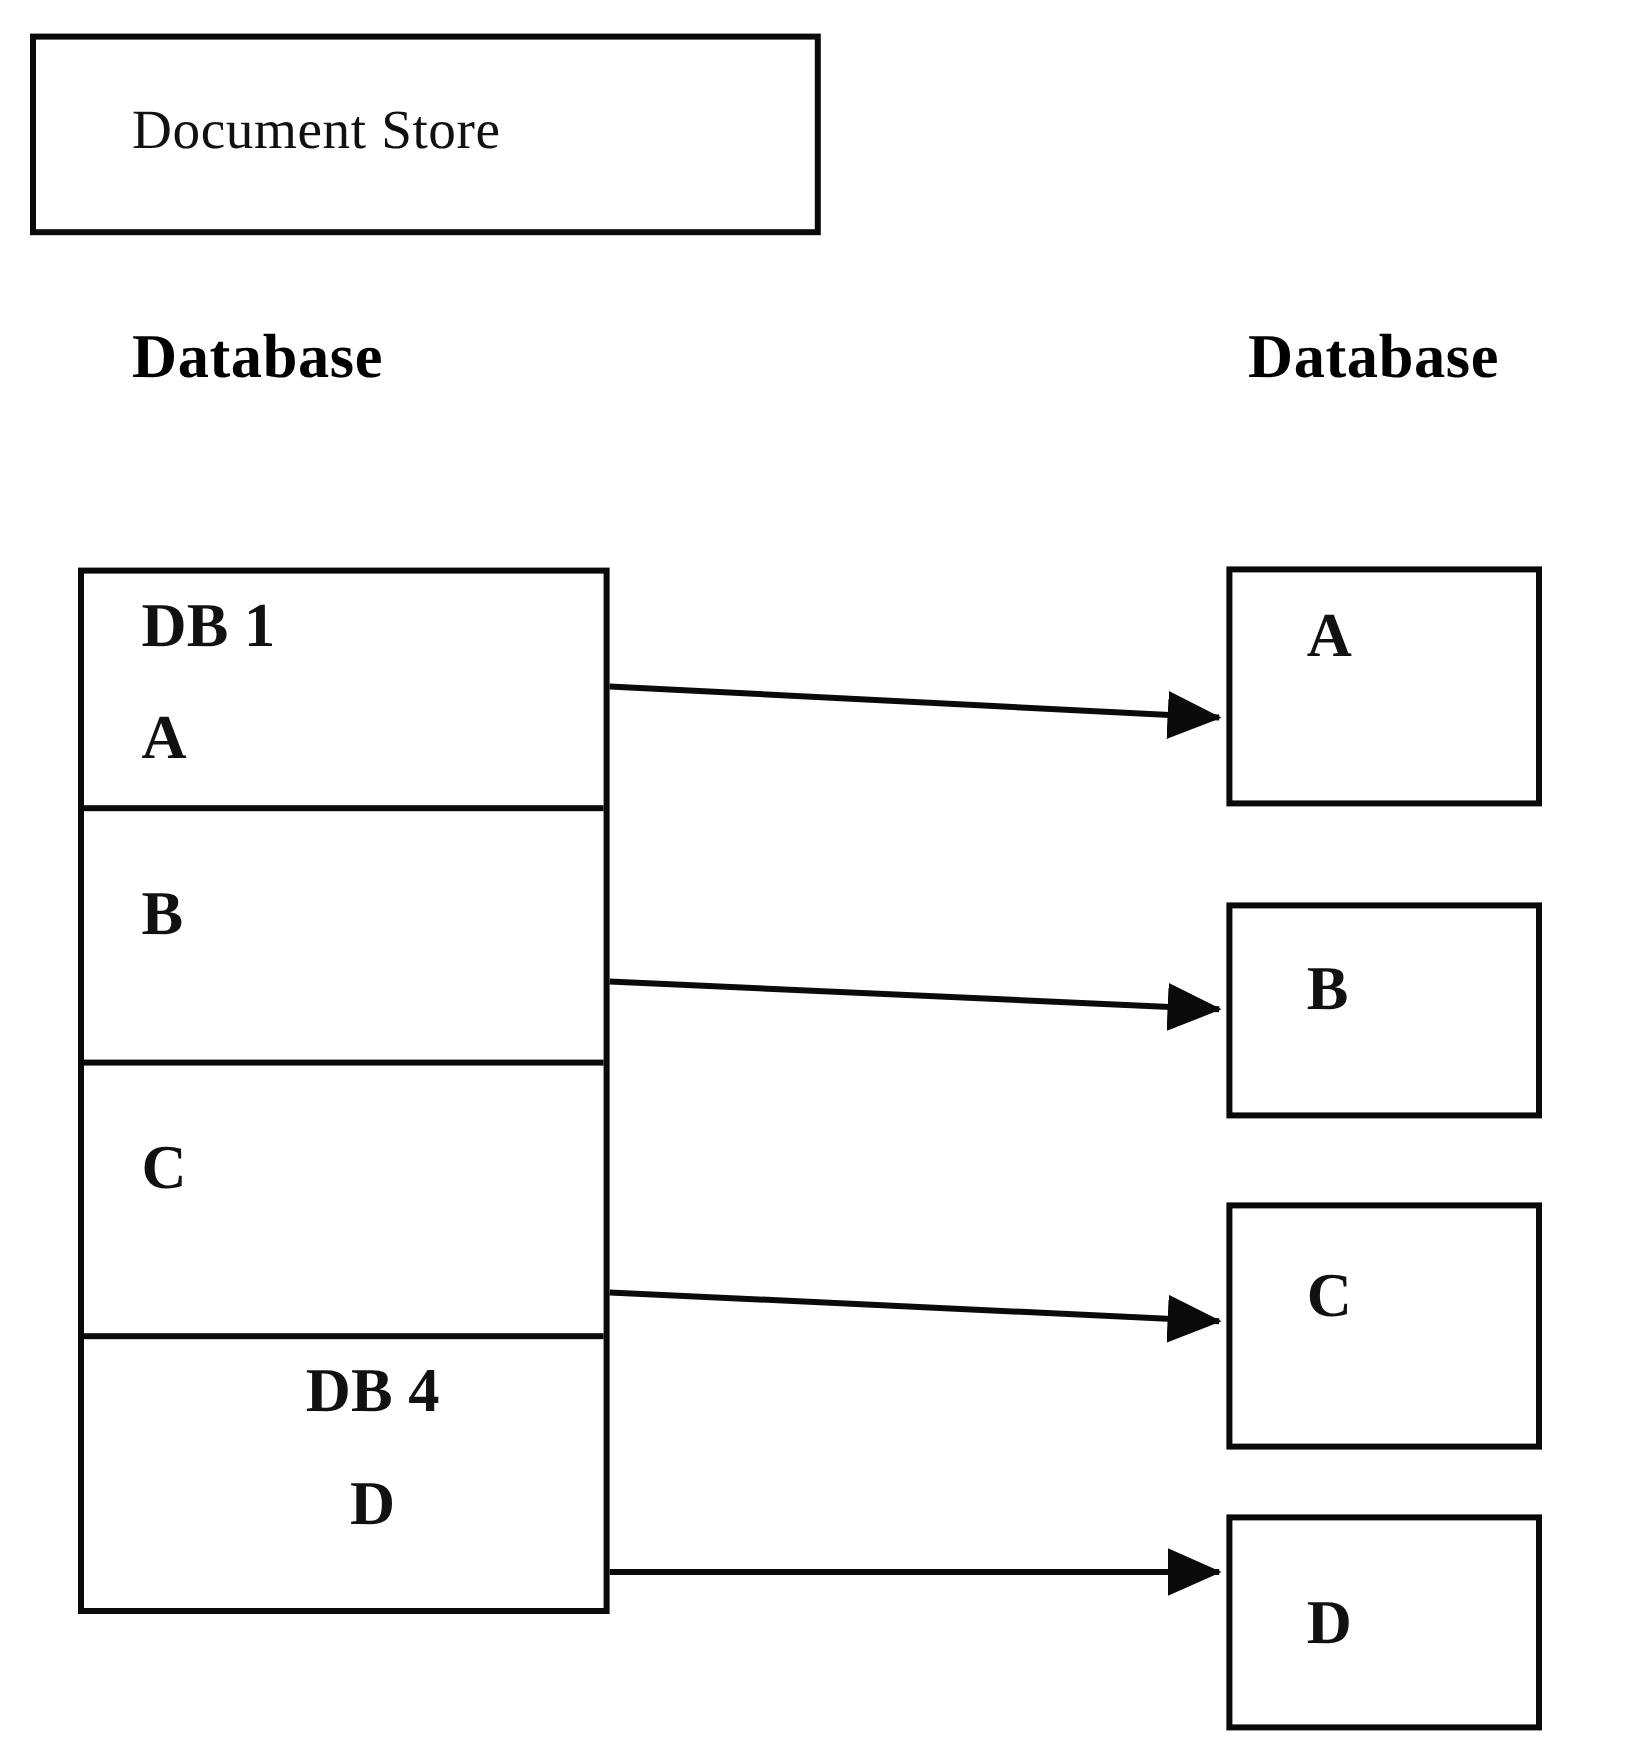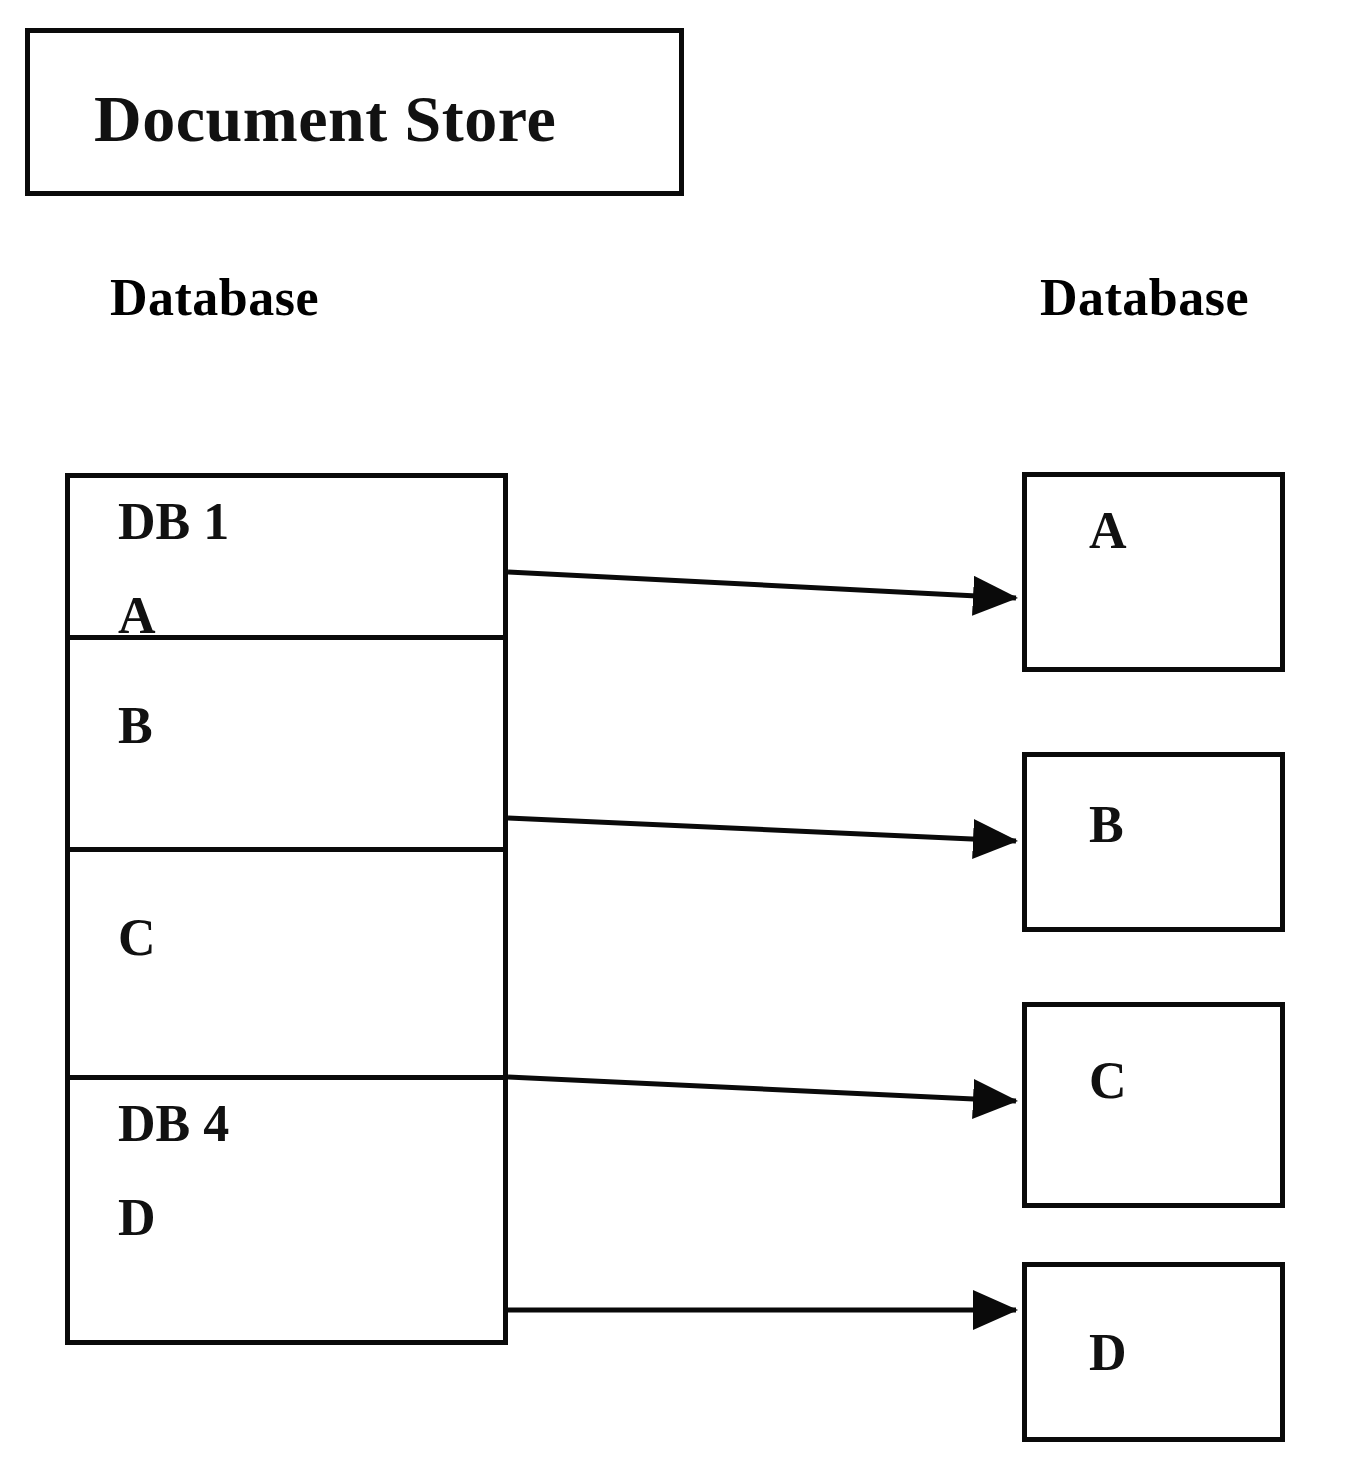--- a/index.html
+++ b/index.html
@@ -23,24 +23,24 @@
     left: 25px;
     top: 28px;
     width: 659px;
     height: 168px;
     box-sizing: border-box;
     border: 5px solid #0a0a0a;
     background: #ffffff;
   }
   #title-text {
     position: absolute;
-    left: 64px;
+    left: 80px;
     top: 48px;
-    font-size: 66px;
-    font-weight: 700;
+    font-size: 46px;
+    font-weight: 400;
     color: #111111;
     letter-spacing: 0.5px;
     white-space: nowrap;
   }
 
   
   .column-heading {
     position: absolute;
     font-size: 52px;
     font-weight: 700;
@@ -63,22 +63,22 @@
     background: #ffffff;
     display: flex;
     flex-direction: column;
   }
   .db-row {
     box-sizing: border-box;
     position: relative;
     border-bottom: 5px solid #0a0a0a;
     padding: 18px 0 0 48px;
   }
-  .db-row:last-child { border-bottom: none; }
-  .db-row-1 { height: 162px; }
+  .db-row:last-child { border-bottom: none; text-align: center; }
+  .db-row-1 { height: 198px; }
   .db-row-2 { height: 212px; }
   .db-row-3 { height: 228px; }
   .db-row-4 { height: 212px; }
 
   .db-name {
     font-size: 52px;
     font-weight: 700;
     color: #111111;
     line-height: 1.0;
     white-space: nowrap;

